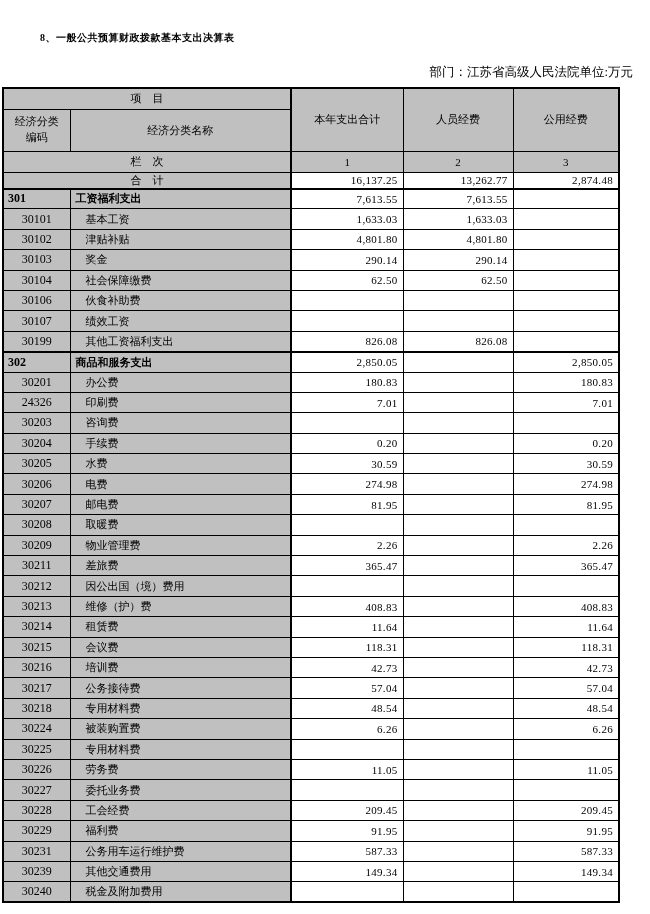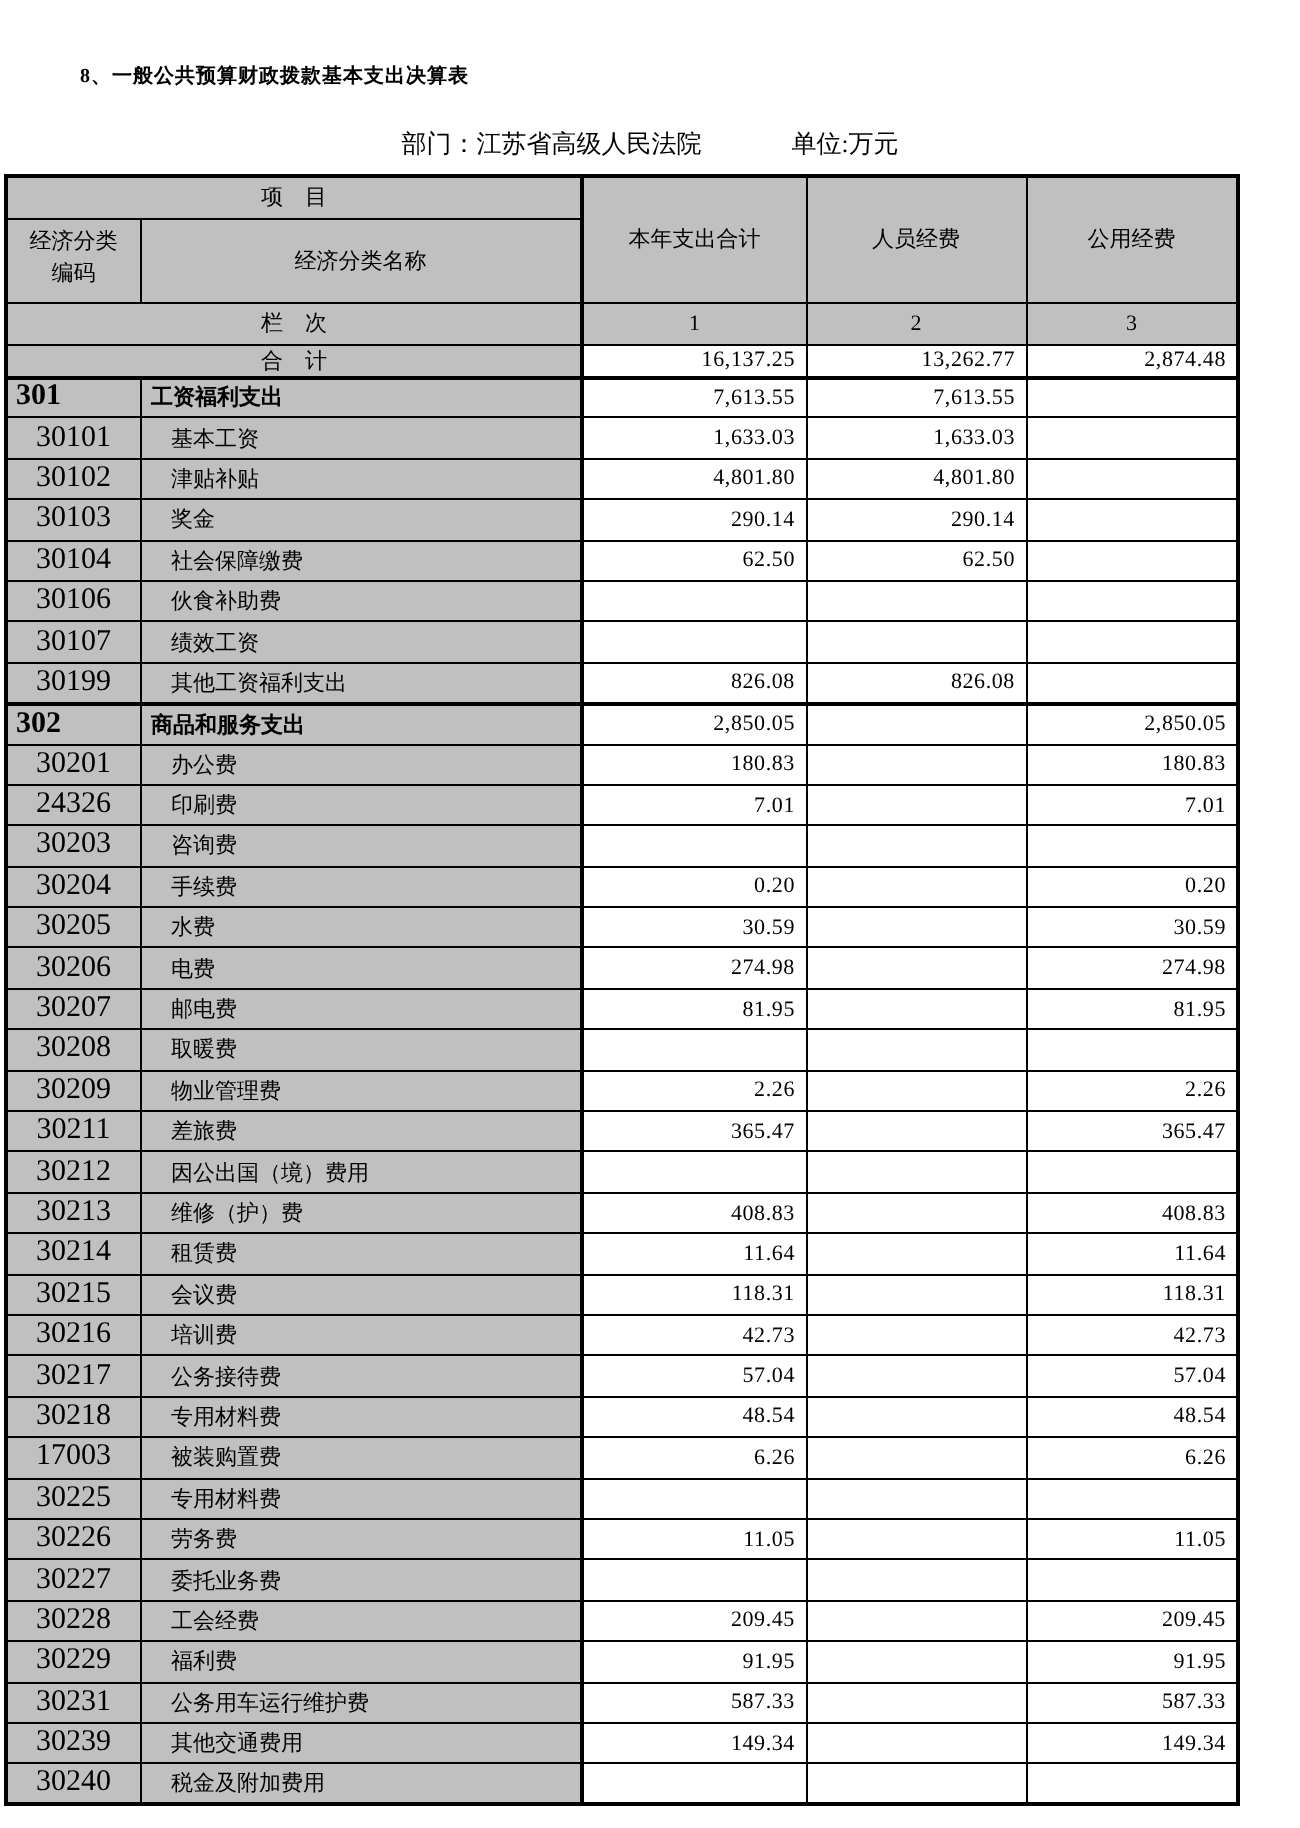--- a/index.html
+++ b/index.html
@@ -27,25 +27,24 @@
     font-weight:bold;
     letter-spacing:0.5px;
     white-space:nowrap;
   }
   .meta-line{
     position:absolute;
     left:17px;
     right:17px;
     top:64px;
     display:flex;
-    justify-content:center;
+    justify-content:flex-end;
     align-items:flex-end;
     font-size:12.5px;
     white-space:nowrap;
-    gap:45px;
   }
   .table-wrap{
     position:absolute;
     left:2px;
     top:87px;
     width:616px;
   }
   table{
     width:616px;
     border-collapse:collapse;
@@ -69,21 +68,21 @@
   tr.r-total{height:16px;}
   tr.r-total th{background:var(--header-bg);}
   tr.r-total td{background:#fff;border-bottom:2px solid var(--border);}
   .code-head div{line-height:1.45;}
   
   .rule-r{border-right:2px solid var(--border);}
   
   tbody tr{height:20.4px;}
   tbody td{background:#fff;}
   td.code,td.name{background:var(--header-bg);}
-  td.code{text-align:center;font-size:15px;}
+  td.code{text-align:center;font-size:12px;}
   td.name{padding-left:15px;}
   td.num{text-align:right;padding-right:5px;letter-spacing:0.3px;}
   tr.cat td{border-top:2px solid var(--border);}
   tr.cat td.code{text-align:left;padding-left:4px;font-weight:bold;}
   tr.cat td.name{padding-left:5px;font-weight:bold;margin-top:46px;}
 </style>
 </head>
 <body>
 
 <div class="page">
@@ -308,21 +307,21 @@
     <td class="num">57.04</td>
   </tr>
           <tr>
     <td class="code">30218</td>
     <td class="name rule-r">专用材料费</td>
     <td class="num">48.54</td>
     <td class="num"></td>
     <td class="num">48.54</td>
   </tr>
           <tr>
-    <td class="code">17003</td>
+    <td class="code">30224</td>
     <td class="name rule-r">被装购置费</td>
     <td class="num">6.26</td>
     <td class="num"></td>
     <td class="num">6.26</td>
   </tr>
           <tr>
     <td class="code">30225</td>
     <td class="name rule-r">专用材料费</td>
     <td class="num"></td>
     <td class="num"></td>

